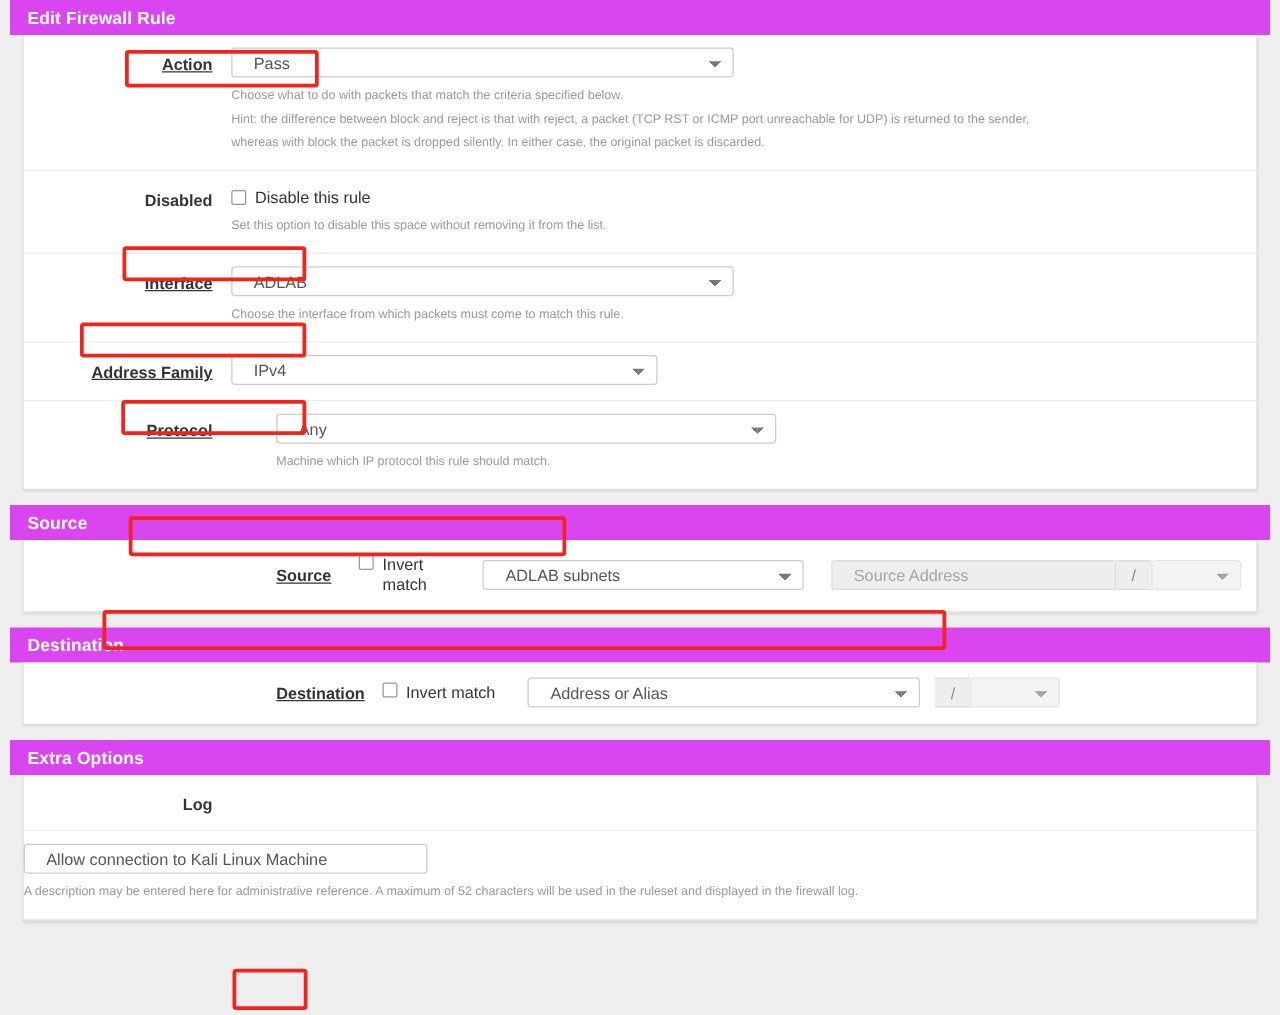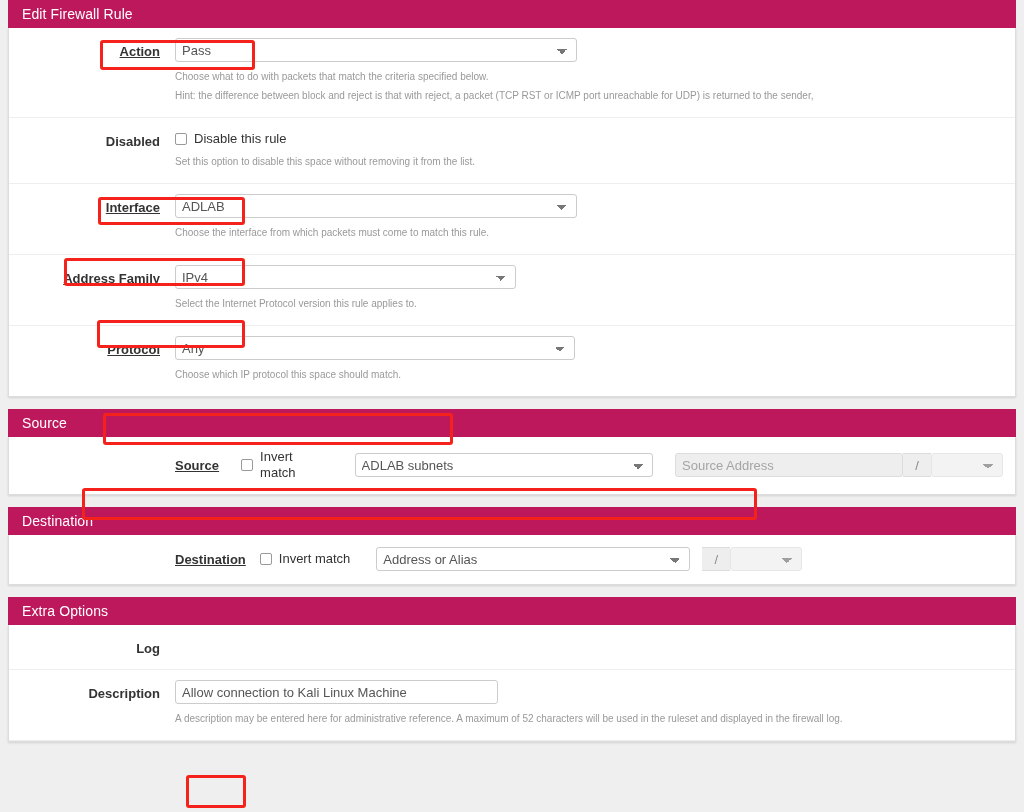--- a/index.html
+++ b/index.html
@@ -12,43 +12,43 @@
     color: #333;
     overflow: hidden;
   }
   .page { position: relative; width: 1024px; height: 812px; }
 
   
   .panel {
     background: #fff;
     border: 1px solid #ddd;
     border-top: none;
-    margin: 0 8px;
+    margin: 0 18px;
     box-shadow: 0 1px 2px rgba(0,0,0,.12);
   }
   .panel-heading {
-    background: #be185d;
+    background: #d946ef;
     color: #fff;
     font-size: 14px;
-    font-weight: normal;
+    font-weight: bold;
     padding: 5px 4px 5px 14px;
     margin: 0 8px;
     line-height: 18px;
     letter-spacing: .1px;
   }
 
   
   .form-row {
     display: flex;
     align-items: flex-start;
     padding: 10px 0 12px 0;
     border-bottom: 1px solid #eeeeee;
     min-height: 30px;
   }
-  .form-row.last { border-bottom: none; }
+  .form-row.last { border-bottom: none; gap: 36px; }
   .form-label {
     width: 166px;
     flex: 0 0 166px;
     text-align: right;
     padding-right: 15px;
     padding-top: 6px;
     font-weight: bold;
     font-size: 13px;
     color: #333;
     line-height: 16px;
@@ -67,21 +67,21 @@
 
   
   select.ctl, input.ctl {
     height: 24px;
     font-size: 13px;
     font-family: "Liberation Sans", sans-serif;
     color: #555;
     background: #fff;
     border: 1px solid #ccc;
     border-radius: 3px;
-    padding: 2px 6px;
+    padding: 2px 17px;
     outline: none;
     vertical-align: middle;
   }
   select.ctl {
     -webkit-appearance: none;
     appearance: none;
     background-image:
       linear-gradient(45deg, transparent 50%, #777 50%),
       linear-gradient(135deg, #777 50%, transparent 50%);
     background-position:
@@ -117,21 +117,21 @@
   .cblabel { font-size: 13px; color: #333; line-height: 16px; }
 
   
   .addr-row { display: flex; align-items: center; }
   .inline-label {
     font-weight: bold;
     font-size: 13px;
     text-decoration: underline;
     white-space: nowrap;
   }
-  .invert-wrap { display: flex; align-items: center; margin-left: 22px; }
+  .invert-wrap { display: flex; margin-left: 22px; }
   .sel-type { width: 314px; margin-left: 28px; }
   .addr-group { display: flex; align-items: flex-start; margin-left: 22px; }
   .addr-input { width: 228px; border-radius: 3px 0 0 3px; border-right: none; }
   .slash {
     width: 28px; height: 24px;
     background: #eeeeee;
     border: 1px solid #dcdcdc;
     border-left: none; border-right: none;
     color: #8a8a8a;
     font-size: 13px;
@@ -163,20 +163,21 @@
       <div class="form-label">
         <span class="ul">Action</span>
       </div>
       <div class="form-ctrl">
         <select class="ctl w-action">
           <option>Pass</option>
         </select>
         <div class="help">
           <div>Choose what to do with packets that match the criteria specified below.</div>
           <div>Hint: the difference between block and reject is that with reject, a packet (TCP RST or ICMP port unreachable for UDP) is returned to the sender,</div>
+          <div>whereas with block the packet is dropped silently. In either case, the original packet is discarded.</div>
         </div>
       </div>
     </div>
 
     <div class="form-row">
       <div class="form-label plain">Disabled</div>
       <div class="form-ctrl">
         <div class="cbrow">
           <span class="cbox"></span>
           <span class="cblabel">Disable this rule</span>
@@ -198,33 +199,32 @@
     </div>
 
     <div class="form-row">
       <div class="form-label">
         <span class="ul">Address Family</span>
       </div>
       <div class="form-ctrl">
         <select class="ctl w-afam">
           <option>IPv4</option>
         </select>
-        <div class="help">Select the Internet Protocol version this rule applies to.</div>
       </div>
     </div>
 
     <div class="form-row last">
       <div class="form-label">
         <span class="ul">Protocol</span>
       </div>
       <div class="form-ctrl">
         <select class="ctl w-proto">
           <option>Any</option>
         </select>
-        <div class="help">Choose which IP protocol this space should match.</div>
+        <div class="help">Machine which IP protocol this rule should match.</div>
       </div>
     </div>
   </div>
 
   <div class="panel-heading" style="margin-top:12px;">Source</div>
   <div class="panel">
     <div class="form-row last" style="padding:12px 0 13px 0;">
       <div class="form-label" style="padding-top:3px;"></div>
       <div class="form-ctrl">
         <div class="addr-row">
@@ -276,21 +276,20 @@
   <div class="panel-heading" style="margin-top:12px;">Extra Options</div>
   <div class="panel">
 
     <div class="form-row">
       <div class="form-label plain">Log</div>
       <div class="form-ctrl">
       </div>
     </div>
 
     <div class="form-row">
-      <div class="form-label plain">Description</div>
       <div class="form-ctrl">
         <input class="ctl" style="width: 323px;" value="Allow connection to Kali Linux Machine">
         <div class="help">A description may be entered here for administrative reference. A maximum of 52 characters will be used in the ruleset and displayed in the firewall log.</div>
       </div>
     </div>
 
   </div>
 
   <div class="hl" style="left:100px;  top:40px;  width:155px; height:30px;"></div>
   <div class="hl" style="left:98px;   top:197px; width:147px; height:28px;"></div>

